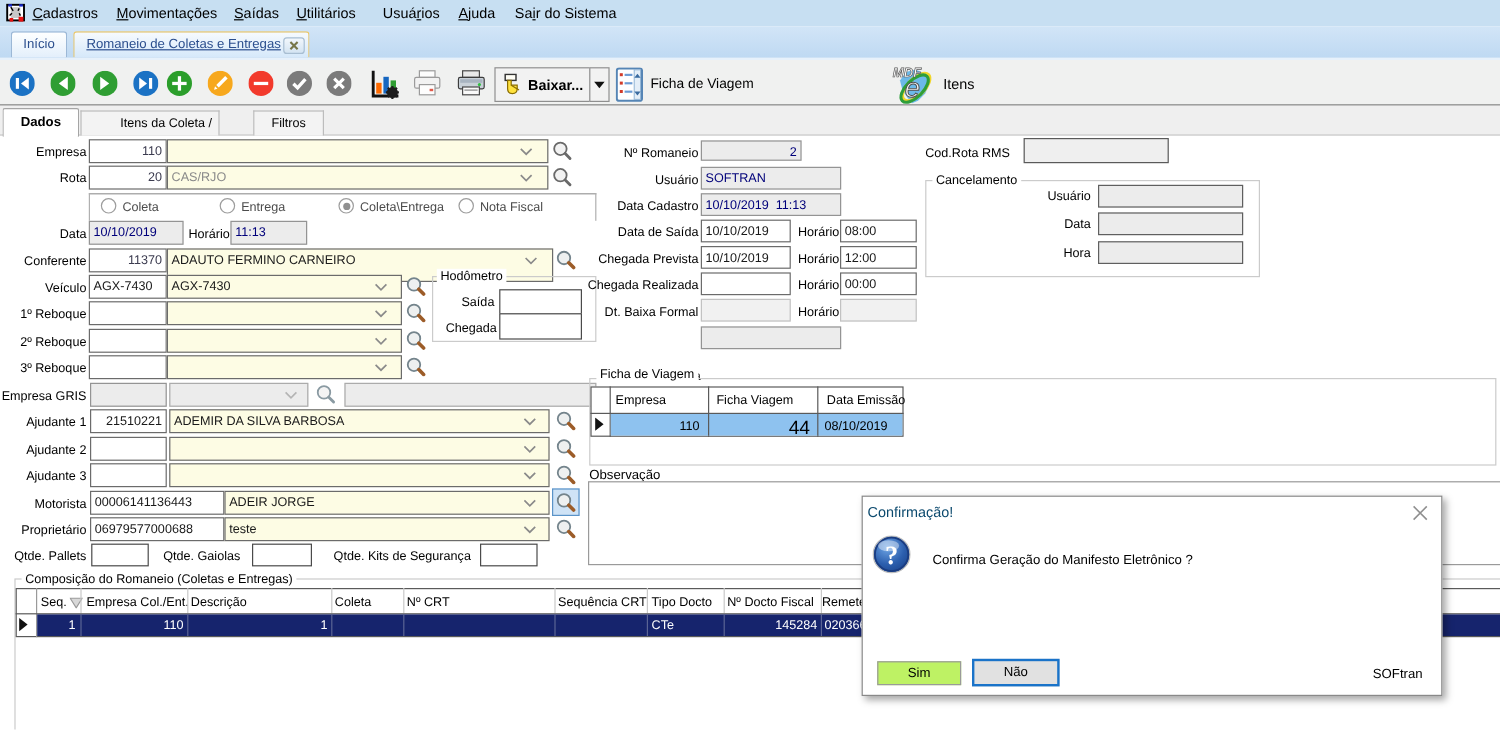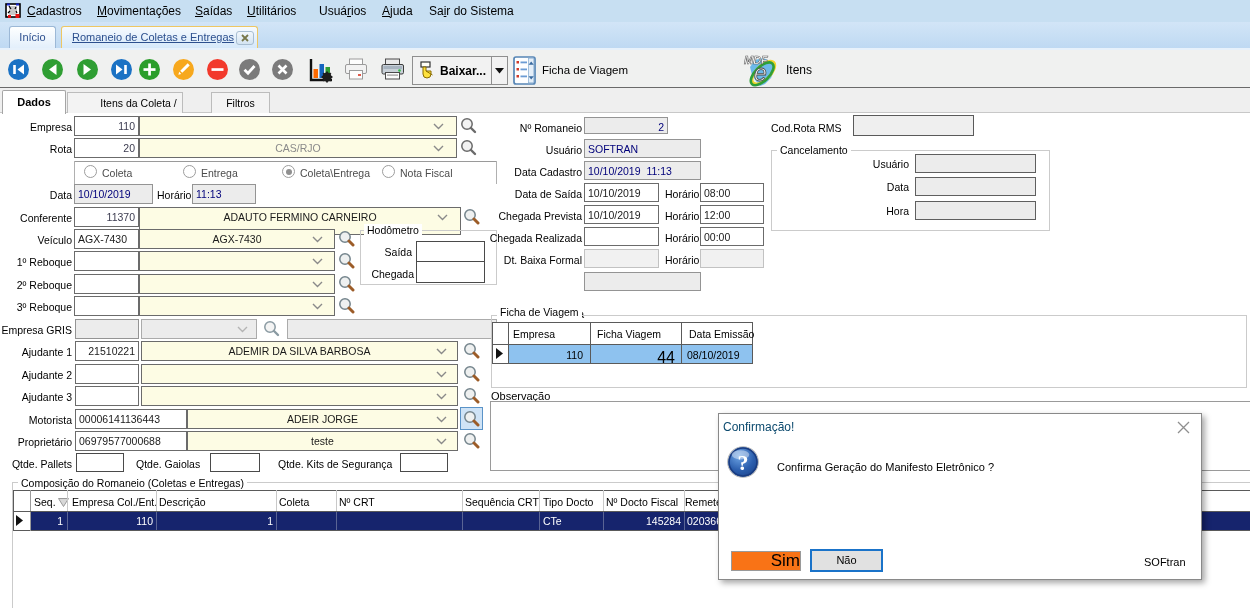--- a/index.html
+++ b/index.html
@@ -1,21 +1,21 @@
 <!DOCTYPE html>
 <html><head><meta charset="utf-8"><title>Romaneio</title>
 <style>
 *{margin:0;padding:0;box-sizing:border-box;}
 html,body{width:1250px;height:608px;overflow:hidden;}
 body{position:relative;font-family:"Liberation Sans",sans-serif;background:#fff;font-size:10.5px;color:#000;}
 .abs{position:absolute;}
 .lbl{position:absolute;font-size:10.5px;color:#000;white-space:nowrap;}
 .lblr{position:absolute;font-size:10.5px;color:#000;text-align:right;white-space:nowrap;}
 .fld{position:absolute;border:1px solid #6b6b6b;background:#fff;font-size:10.5px;color:#3c3c50;padding:3px 3px 0 3px;white-space:nowrap;overflow:hidden;}
-.yel{background:#fdfce4;text-align:center;}
+.yel{background:#fdfce4;}
 .gry{background:#ececec;border-color:#949494;}
 .gry2{background:#f1f1f1;border-color:#c2c2c2;}
 .navy{color:#00007a;}
 .rt{text-align:right;}
 .grp{position:absolute;border:1px solid #cbcbcb;}
 .grplbl{position:absolute;font-size:10.5px;background:#fff;padding:0 3px;white-space:nowrap;}
 .radio{position:absolute;width:13px;height:13px;border:1px solid #9d9d9d;border-radius:50%;background:#fff;}
 .radio.sel::after{content:'';position:absolute;left:2.5px;top:2.5px;width:6px;height:6px;border-radius:50%;background:#909090;}
 .menu-item{position:absolute;top:0;height:22px;line-height:22px;font-size:12px;color:#000;}
 .wt{color:#fff;}
@@ -422,14 +422,14 @@
         <stop offset="0.55" stop-color="#2c5fae"></stop>
         <stop offset="1" stop-color="#173e85"></stop>
       </radialGradient>
     </defs>
  <circle cx="16" cy="16" r="15.3" fill="url(#qg)" stroke="#bcbcbc" stroke-width="1.1"></circle>
  <circle cx="16" cy="16" r="13.9" fill="none" stroke="#1a3c80" stroke-width="1.5"></circle>
  <ellipse cx="13.5" cy="8.8" rx="8.8" ry="4.6" fill="rgba(255,255,255,0.42)"></ellipse>
  <text x="16" y="24" text-anchor="middle" font-family="Liberation Serif,serif" font-size="22" font-weight="bold" fill="#fff">?</text>
 </svg>
 <div class="abs" style="left:777px;top:461px;font-size:11px;color:#000;">Confirma Geração do Manifesto Eletrônico ?</div>
-<div class="abs" style="left:731px;top:551px;width:70px;height:20px;background:#f97316;border:1px solid #9a9a9a;font-size:17px;text-align:right;line-height:18px;">Sim</div>
+<div class="abs" style="left:731px;top:551px;width:70px;height:20px;background:#bef264;border:1px solid #9a9a9a;font-size:11px;text-align:center;line-height:18px;">Sim</div>
 <div class="abs" style="left:810px;top:549px;width:73px;height:23px;background:#e1e1e1;border:2px solid #1a73c9;font-size:11px;text-align:center;line-height:19px;">Não</div>
 <div class="abs" style="left:1144px;top:556px;font-size:11px;color:#000;">SOFtran</div>
 </body></html>

